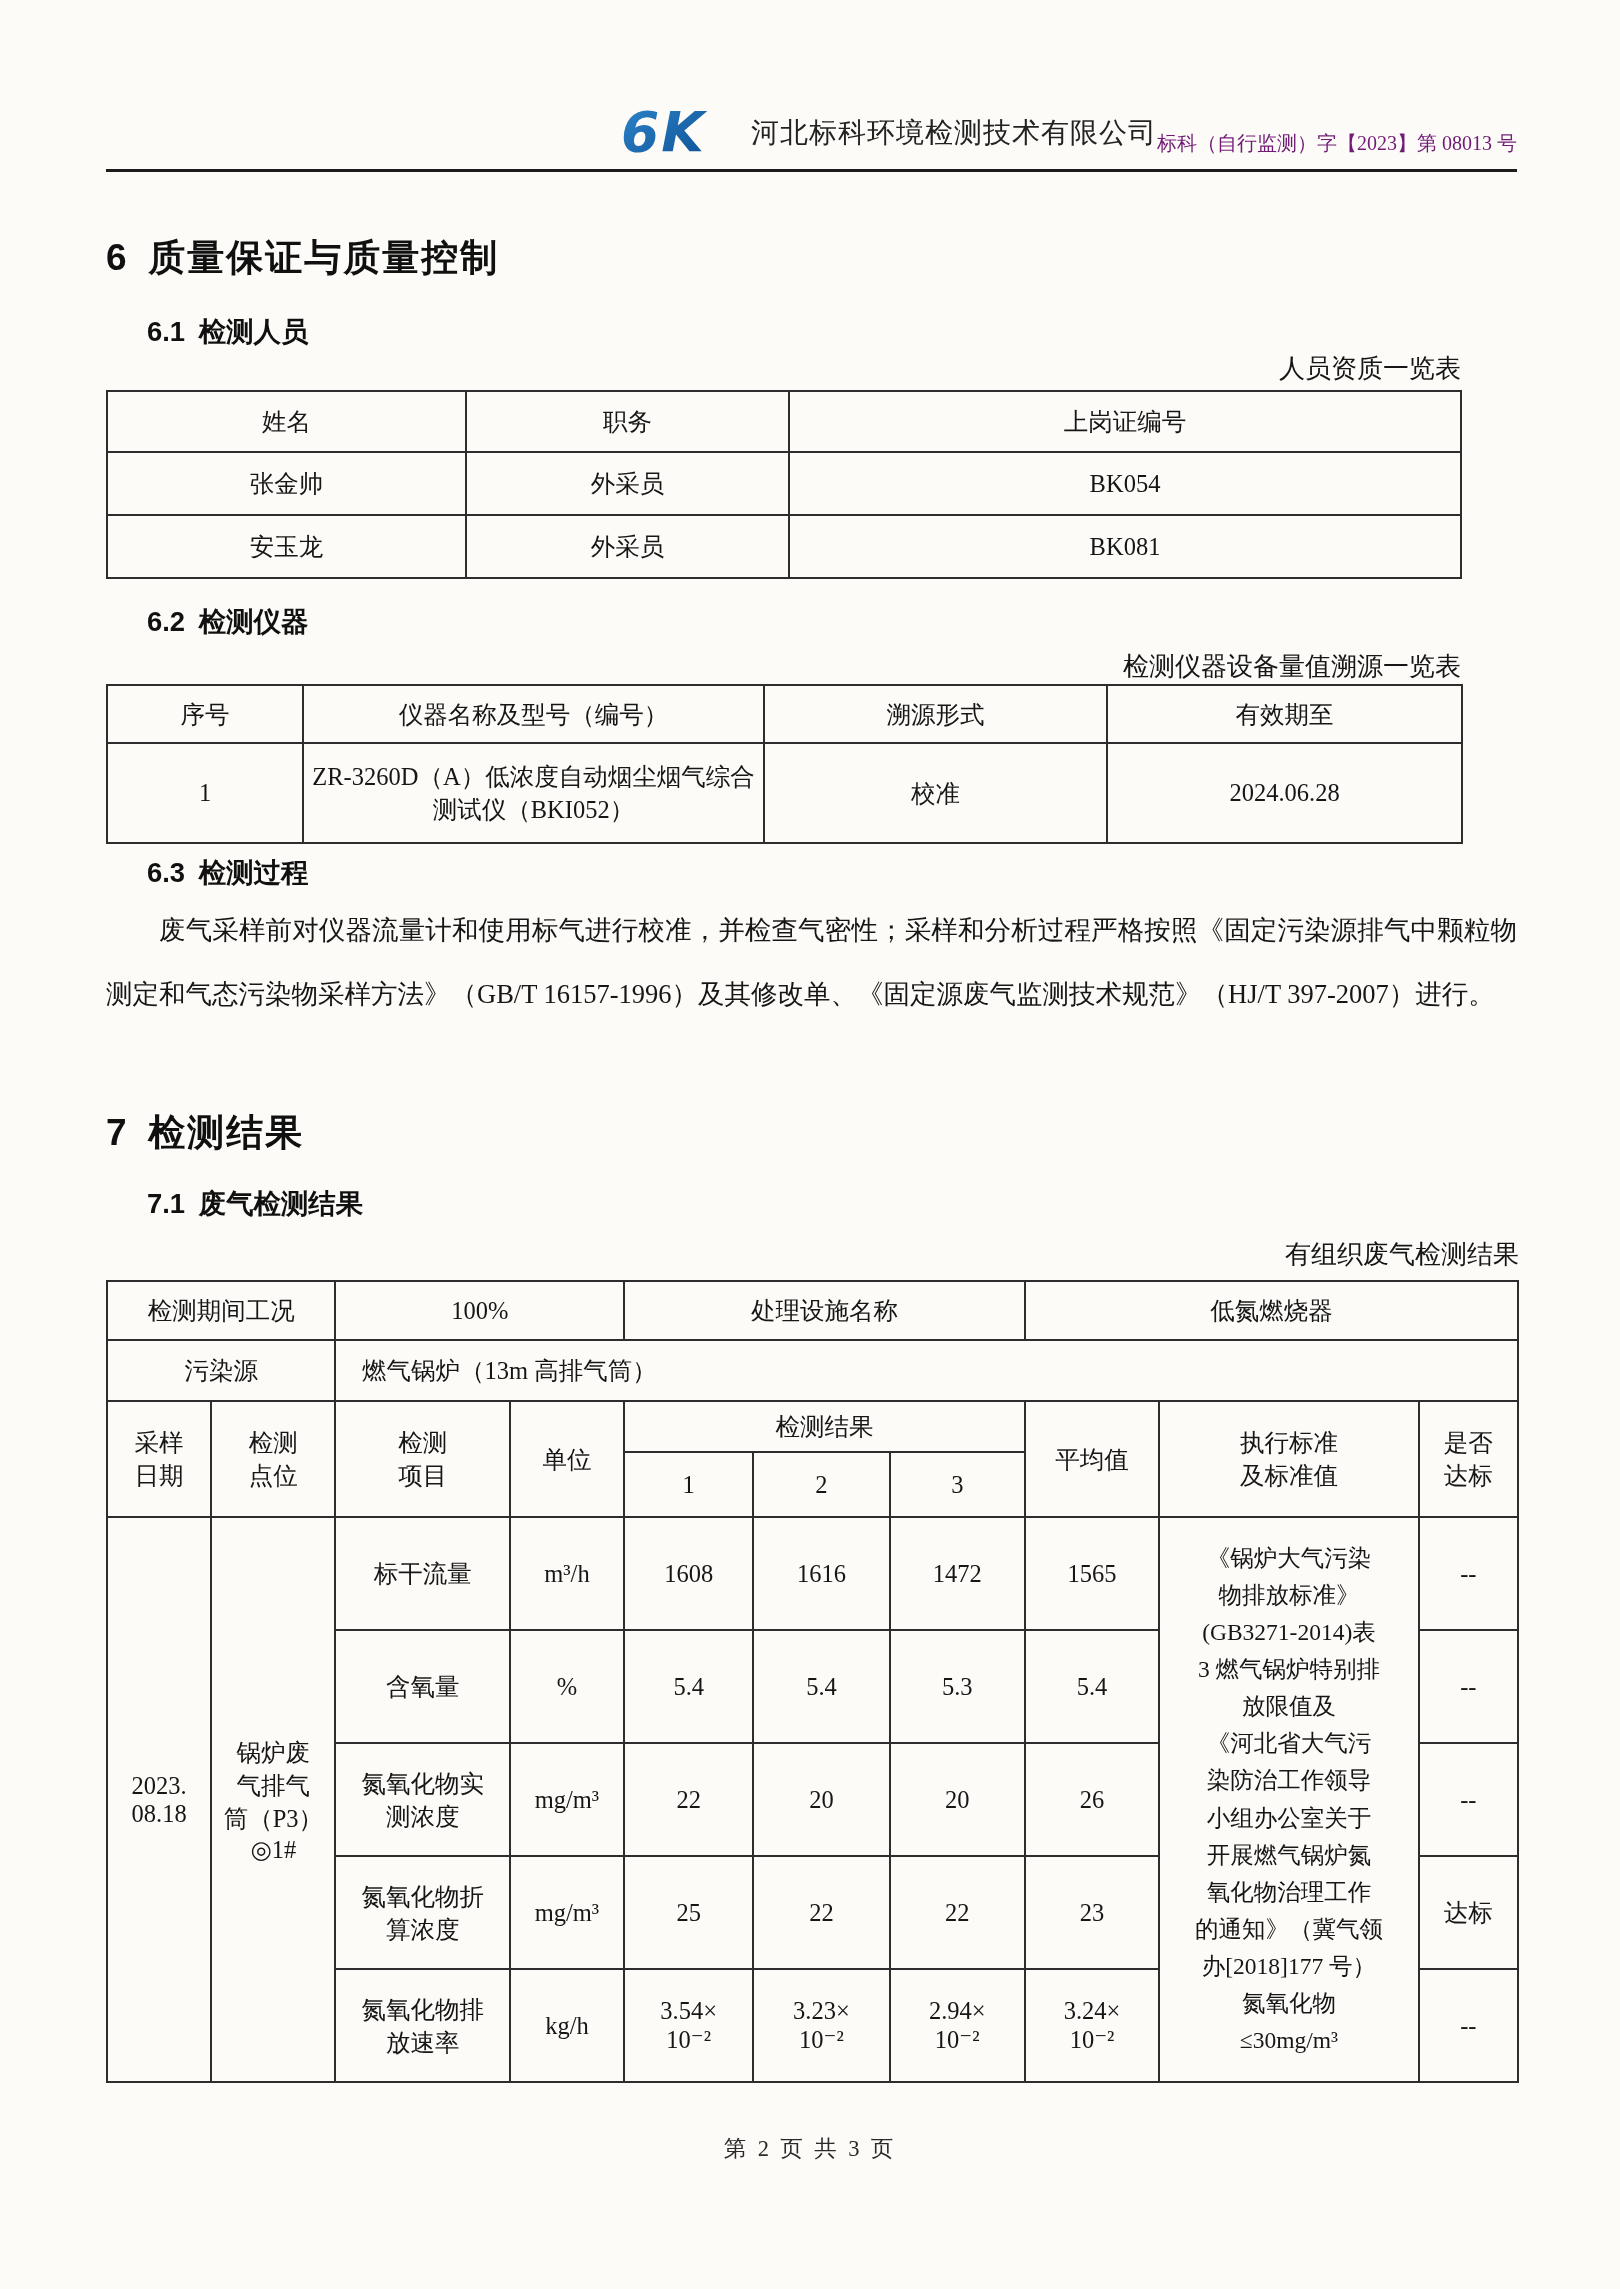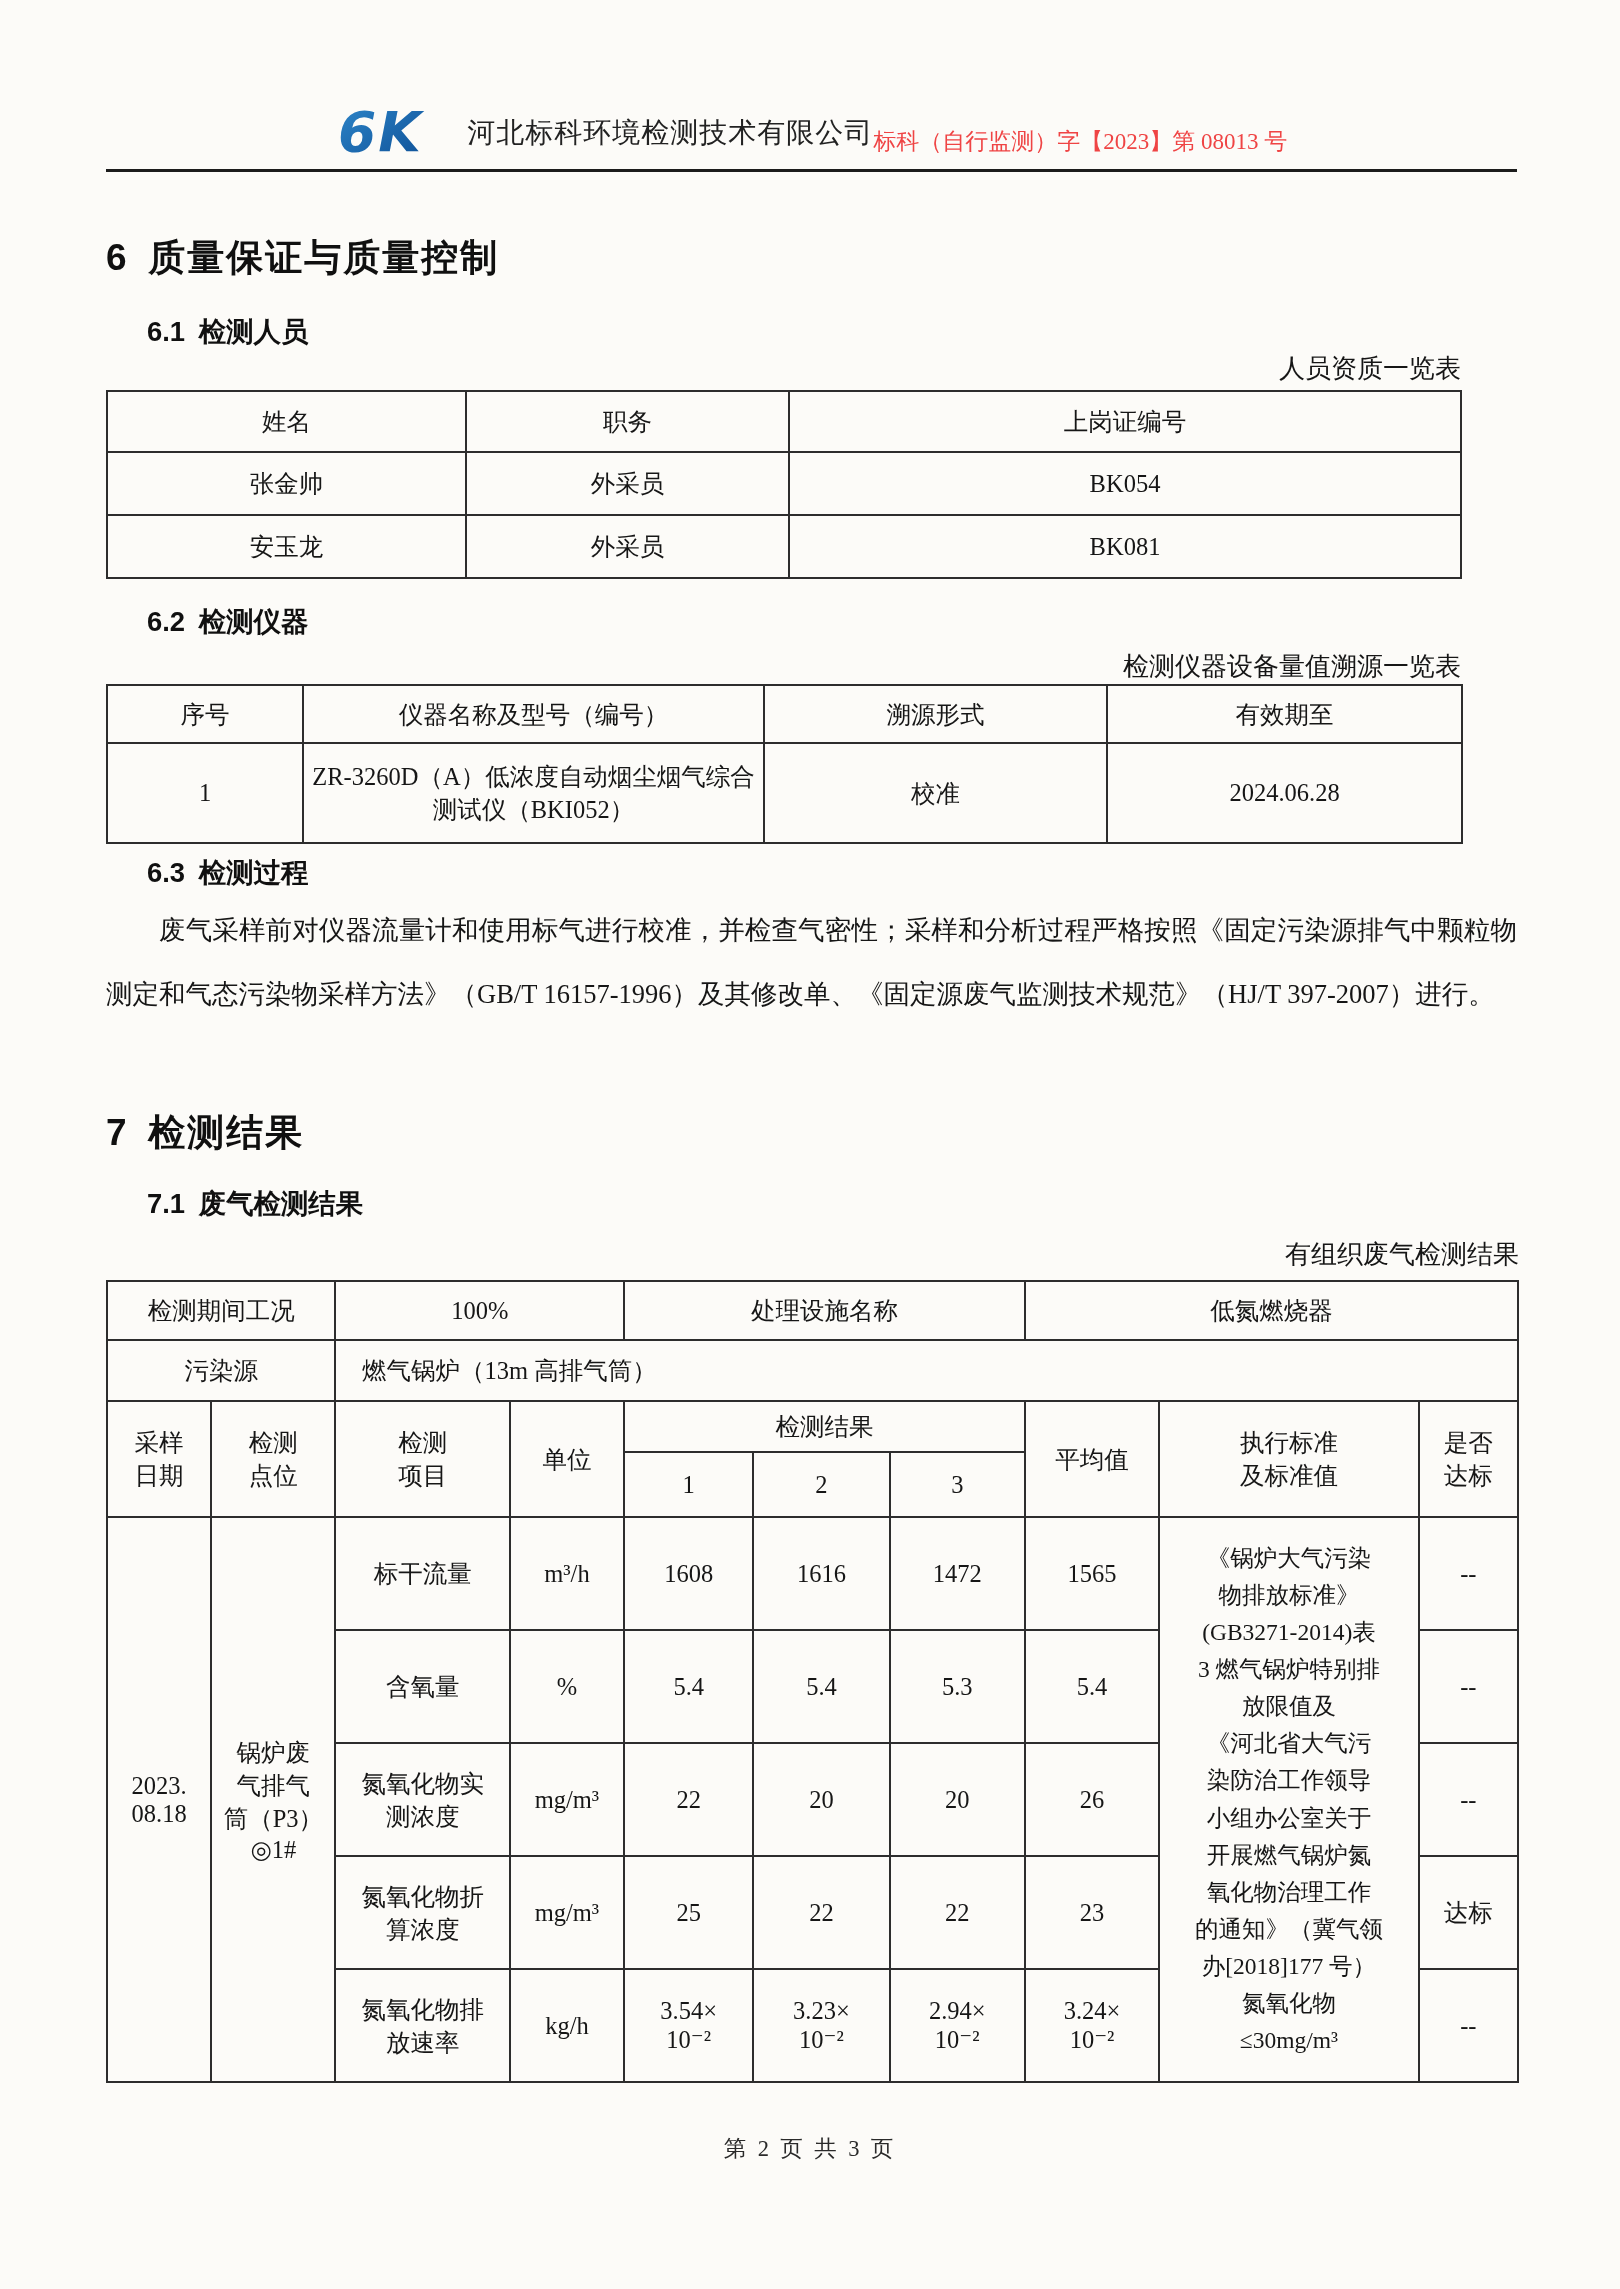--- a/index.html
+++ b/index.html
@@ -8,27 +8,27 @@
     width:1620px; height:2290px;
     margin:0 auto;
     background:#fcfbf8;
     font-family:"Liberation Serif","DejaVu Serif",serif;
     color:#1d1d1d;
     overflow:hidden;
   }
   
   .header {
     position:absolute; left:106px; right:103px; top:104px;
-    display:flex; justify-content:center; align-items:flex-end;
+    display:flex; justify-content:flex-end; align-items:flex-end;
     border-bottom:3.9px solid #1c1c1c; padding-bottom:7.8px;
   }
   .brand { display:flex; align-items:center; gap:15.7px; }
   .logo { display:block; }
   .company { font-size:28px; letter-spacing:1px; color:#222; }
-  .docno { font-size:23px; color:#ef4444; padding-bottom:3.9px; }
+  .docno { font-size:20px; color:#701a75; padding-bottom:3.9px; }
 
   
   .sec-h { position:absolute; font-family:"Liberation Sans","DejaVu Sans",sans-serif; font-weight:bold; color:#101010; white-space:nowrap; }
   #h6  { left:106px; top:233px; font-size:37px; letter-spacing:2px; }
   #h7  { left:106px; top:1108px; font-size:37px; letter-spacing:2px; }
   #h61 { left:147px; top:314px; font-size:27.4px; }
   #h62 { left:147px; top:604px; font-size:27.4px; }
   #h63 { left:147px; top:855px; font-size:27.4px; }
   #h71 { left:147px; top:1186px; font-size:27.4px; }
   .sec-h .num { margin-right:19.6px; }

